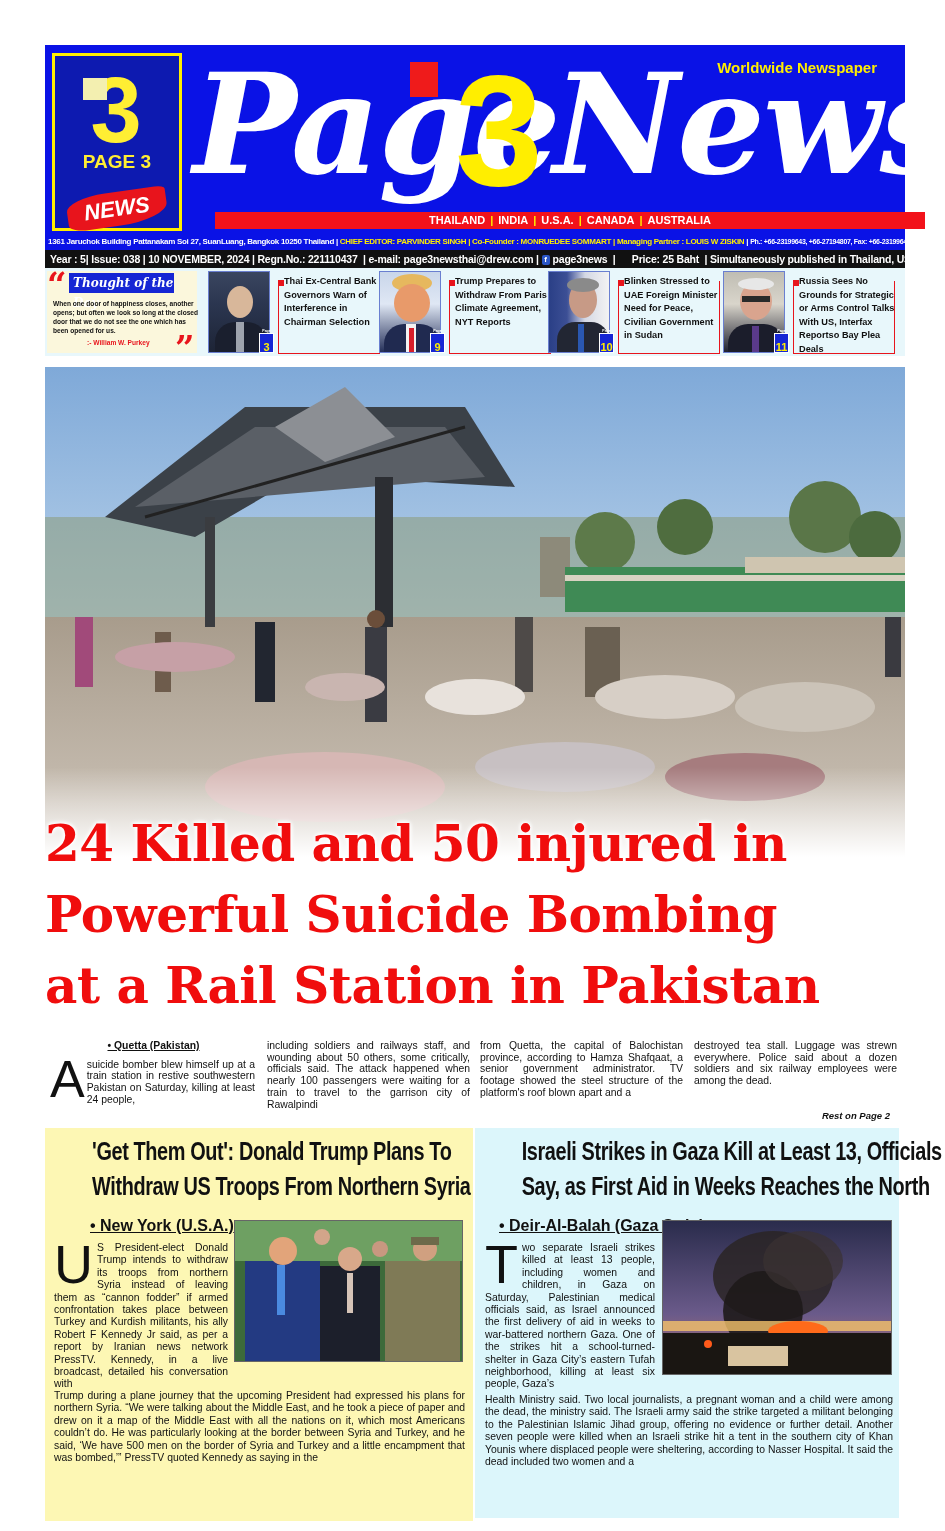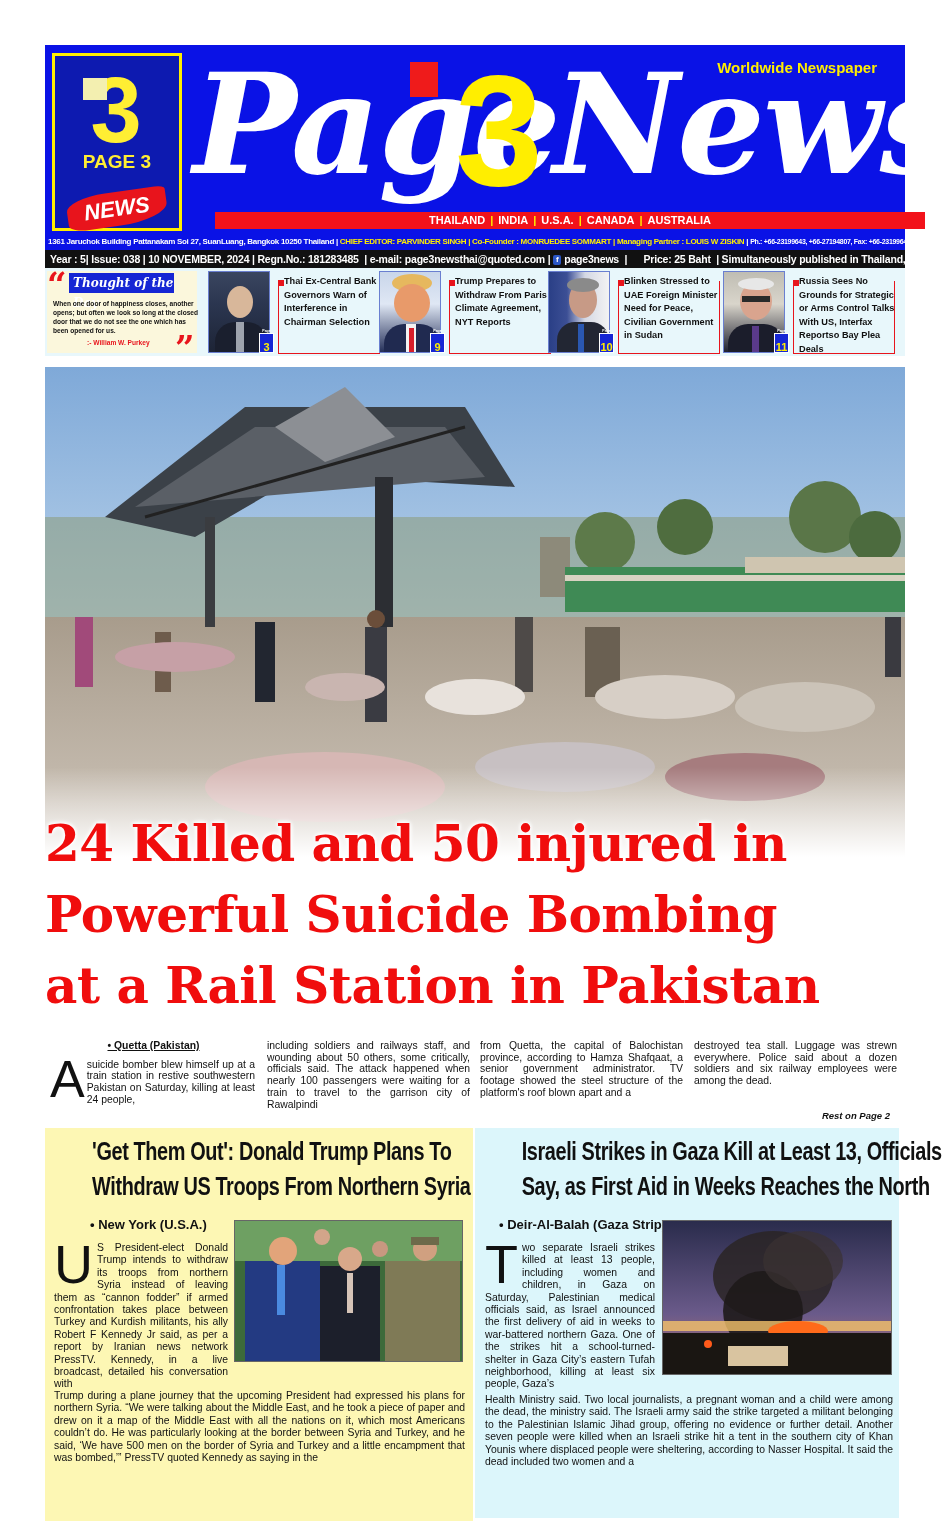--- a/index.html
+++ b/index.html
@@ -65,21 +65,21 @@
   .main-story { position: absolute; left: 52px; top: 1040px; width: 848px; height: 84px; }
   .col { position: absolute; top: 0; width: 203px; font-size: 10.4px; line-height: 11.7px; text-align: justify; color: #111; }
   .dateline { text-align: center; font-weight: bold; text-decoration: underline; font-size: 10.4px; margin-bottom: 7px; }
   .dropcap-a { float: left; font-size: 52px; line-height: 40px; margin: 0 2px 0 -2px; font-family: "Liberation Sans", sans-serif; }
   .rest-page { position: absolute; right: 10px; top: 70px; font-style: italic; font-weight: bold; font-size: 9.5px; }
 
   
   .story-left { position: absolute; left: 45px; top: 1128px; width: 428px; height: 393px; background: #fdf7b4; }
   .story-right { position: absolute; left: 475px; top: 1128px; width: 424px; height: 390px; background: #dcf6fb; }
   .story-title { position: absolute; left: 0; top: 6px; width: 100%; text-align: center; font-family: "Liberation Sans", sans-serif; font-weight: bold; font-size: 25.5px; line-height: 35px; color: #111; transform: scaleX(0.78); transform-origin: center; white-space: nowrap; letter-spacing: -0.5px; }
-  .story-dateline { position: absolute; font-weight: bold; font-size: 13px; }
+  .story-dateline { position: absolute; font-weight: bold; text-decoration: underline; font-size: 16px; }
   .story-body { position: absolute; font-size: 10.4px; line-height: 12.4px; text-align: justify; color: #111; }
   .dropcap-u, .dropcap-t { float: left; font-size: 54px; line-height: 44px; margin: 0 4px 0 0; font-family: "Liberation Sans", sans-serif; }
   .story-photo { position: absolute; border: 1px solid #666; overflow: hidden; }
   .contd { position: absolute; right: 8px; font-style: italic; font-weight: bold; font-size: 9.5px; margin-top: 43px; }
 </style>
 </head>
 <body>
 
 <div class="masthead">
   <div class="logo-box">
@@ -103,22 +103,22 @@
 <div class="address-bar">
   <span>1361 Jaruchok Building Pattanakam Soi 27, SuanLuang, Bangkok 10250 Thailand</span> |
   <span class="hl">CHIEF EDITOR: PARVINDER SINGH</span><span class="hl"> | </span><span class="hl">Co-Founder : MONRUEDEE SOMMART</span><span class="hl"> | </span><span class="hl">Managing Partner : LOUIS W ZISKIN</span> |
   <span class="tiny">Ph.: +66-23199643, +66-27194807, Fax: +66-23199644</span>
 </div>
 
 <div class="info-bar">
   <span>Year : 5</span>|
   <span>Issue: 038</span> |
   <span>10 NOVEMBER, 2024</span> |
-  <span>Regn.No.: 181283485</span> &nbsp;|
-  <span>e-mail: page3newsthai@quoted.com</span> |
+  <span>Regn.No.: 221110437</span> &nbsp;|
+  <span>e-mail: page3newsthai@drew.com</span> |
   <span class="fb-icon">f</span><span>page3news</span> &nbsp;| &nbsp;&nbsp;&nbsp;&nbsp;
   <span>Price: 25 Baht</span> &nbsp;|
   <span>Simultaneously published in Thailand, USA, Canada</span>
 </div>
 
 <div class="teaser-strip">
   <div class="thought">
     <div class="thought-title">Thought of the Day</div>
     <div class="quote-open">“</div>
     <div class="thought-text">When one door of happiness closes, another opens; but often we look so long at the closed door that we do not see the one which has been opened for us.</div>

